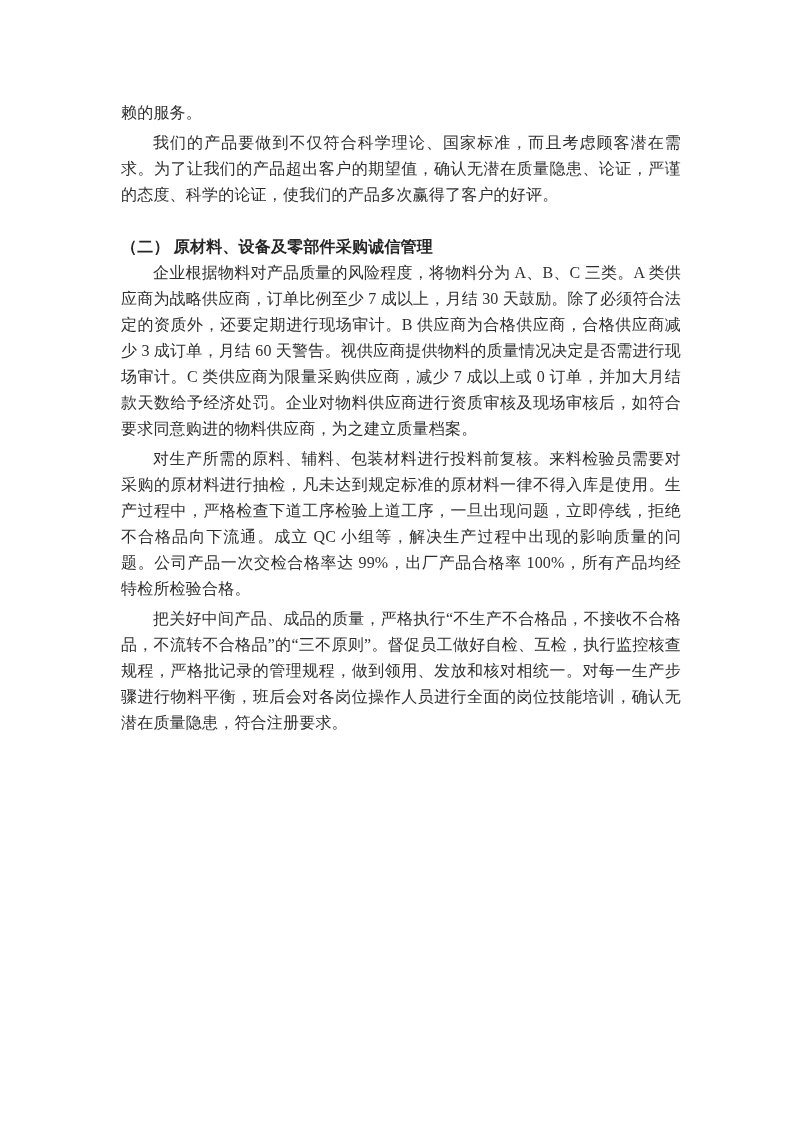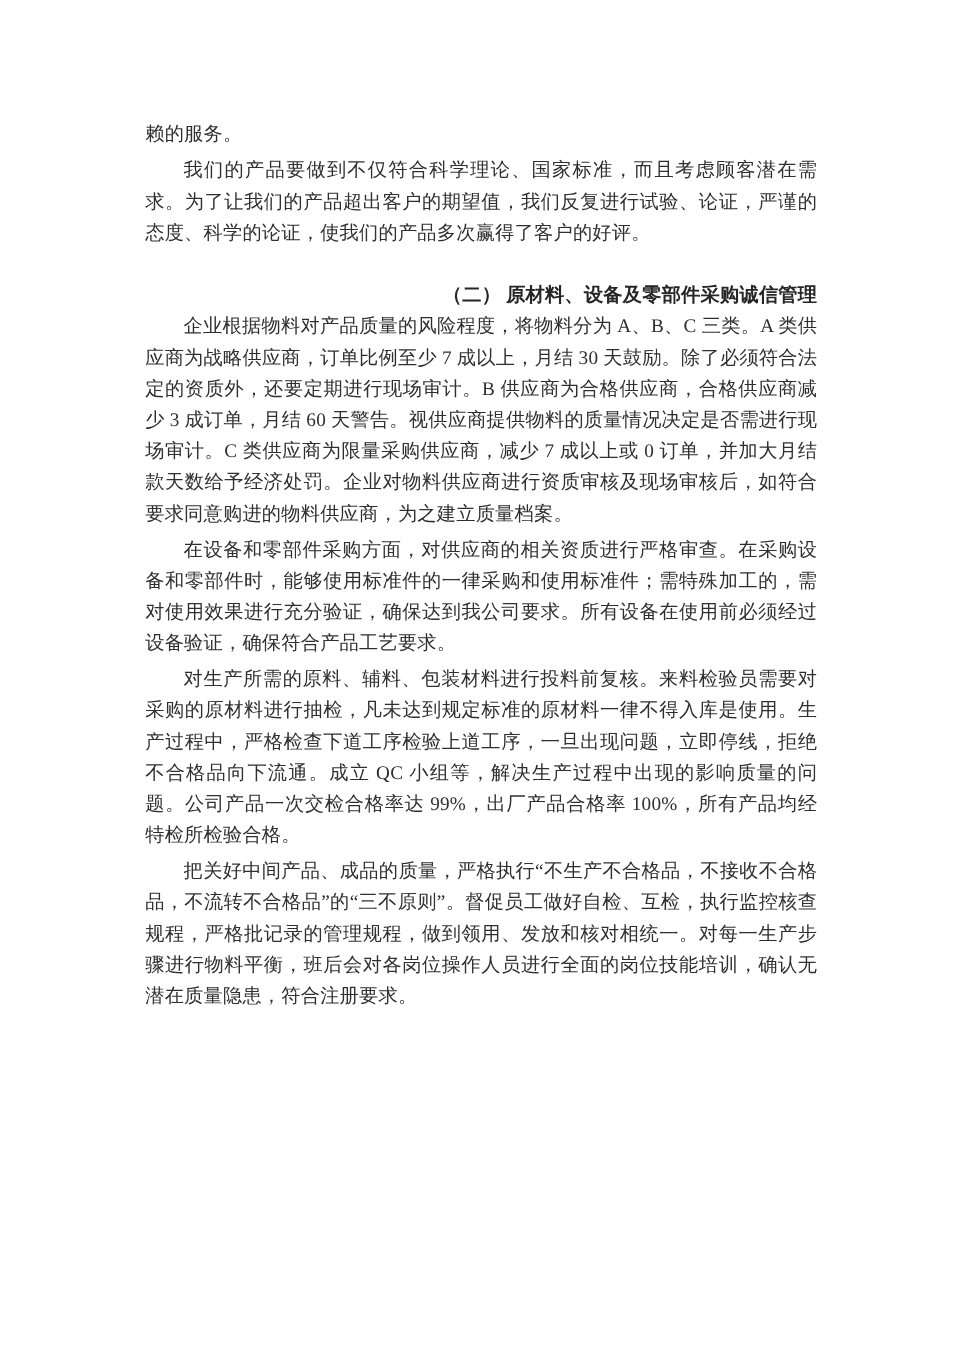--- a/index.html
+++ b/index.html
@@ -36,33 +36,31 @@
   .block-paragraph + .block-paragraph {
     margin-top: 4px;
   }
   .block-heading {
     margin: 26px 0 0 0;
     font-size: 16px;
     line-height: 26px;
     font-weight: bold;
     color: #262626;
     letter-spacing: 0.2px;
-    text-align: right;
   }
   .block-heading + .block-paragraph {
     margin-top: 0;
     font-family: Liberation Serif, serif;
   }
 </style>
 </head>
 <body>
 
 <div class="page">
   <div class="doc-body">
       <p class="block-paragraph">赖的服务。</p>
-      <p class="block-paragraph indent">我们的产品要做到不仅符合科学理论、国家标准，而且考虑顾客潜在需求。为了让我们的产品超出客户的期望值，我们反复进行试验、论证，严谨的态度、科学的论证，使我们的产品多次赢得了客户的好评。</p>
+      <p class="block-paragraph indent">我们的产品要做到不仅符合科学理论、国家标准，而且考虑顾客潜在需求。为了让我们的产品超出客户的期望值，确认无潜在质量隐患、论证，严谨的态度、科学的论证，使我们的产品多次赢得了客户的好评。</p>
       <h3 class="block-heading">（二） 原材料、设备及零部件采购诚信管理</h3>
       <p class="block-paragraph indent">企业根据物料对产品质量的风险程度，将物料分为 A、B、C 三类。A 类供应商为战略供应商，订单比例至少 7 成以上，月结 30 天鼓励。除了必须符合法定的资质外，还要定期进行现场审计。B 供应商为合格供应商，合格供应商减少 3 成订单，月结 60 天警告。视供应商提供物料的质量情况决定是否需进行现场审计。C 类供应商为限量采购供应商，减少 7 成以上或 0 订单，并加大月结款天数给予经济处罚。企业对物料供应商进行资质审核及现场审核后，如符合要求同意购进的物料供应商，为之建立质量档案。</p>
-      <p class="block-paragraph indent">在设备和零部件采购方面，对供应商的相关资质进行严格审查。在采购设备和零部件时，能够使用标准件的一律采购和使用标准件；需特殊加工的，需对使用效果进行充分验证，确保达到我公司要求。所有设备在使用前必须经过设备验证，确保符合产品工艺要求。</p>
       <p class="block-paragraph indent">对生产所需的原料、辅料、包装材料进行投料前复核。来料检验员需要对采购的原材料进行抽检，凡未达到规定标准的原材料一律不得入库是使用。生产过程中，严格检查下道工序检验上道工序，一旦出现问题，立即停线，拒绝不合格品向下流通。成立 QC 小组等，解决生产过程中出现的影响质量的问题。公司产品一次交检合格率达 99%，出厂产品合格率 100%，所有产品均经特检所检验合格。</p>
       <p class="block-paragraph indent">把关好中间产品、成品的质量，严格执行“不生产不合格品，不接收不合格品，不流转不合格品”的“三不原则”。督促员工做好自检、互检，执行监控核查规程，严格批记录的管理规程，做到领用、发放和核对相统一。对每一生产步骤进行物料平衡，班后会对各岗位操作人员进行全面的岗位技能培训，确认无潜在质量隐患，符合注册要求。</p>
     </div>
 </div>
 
 </body></html>

